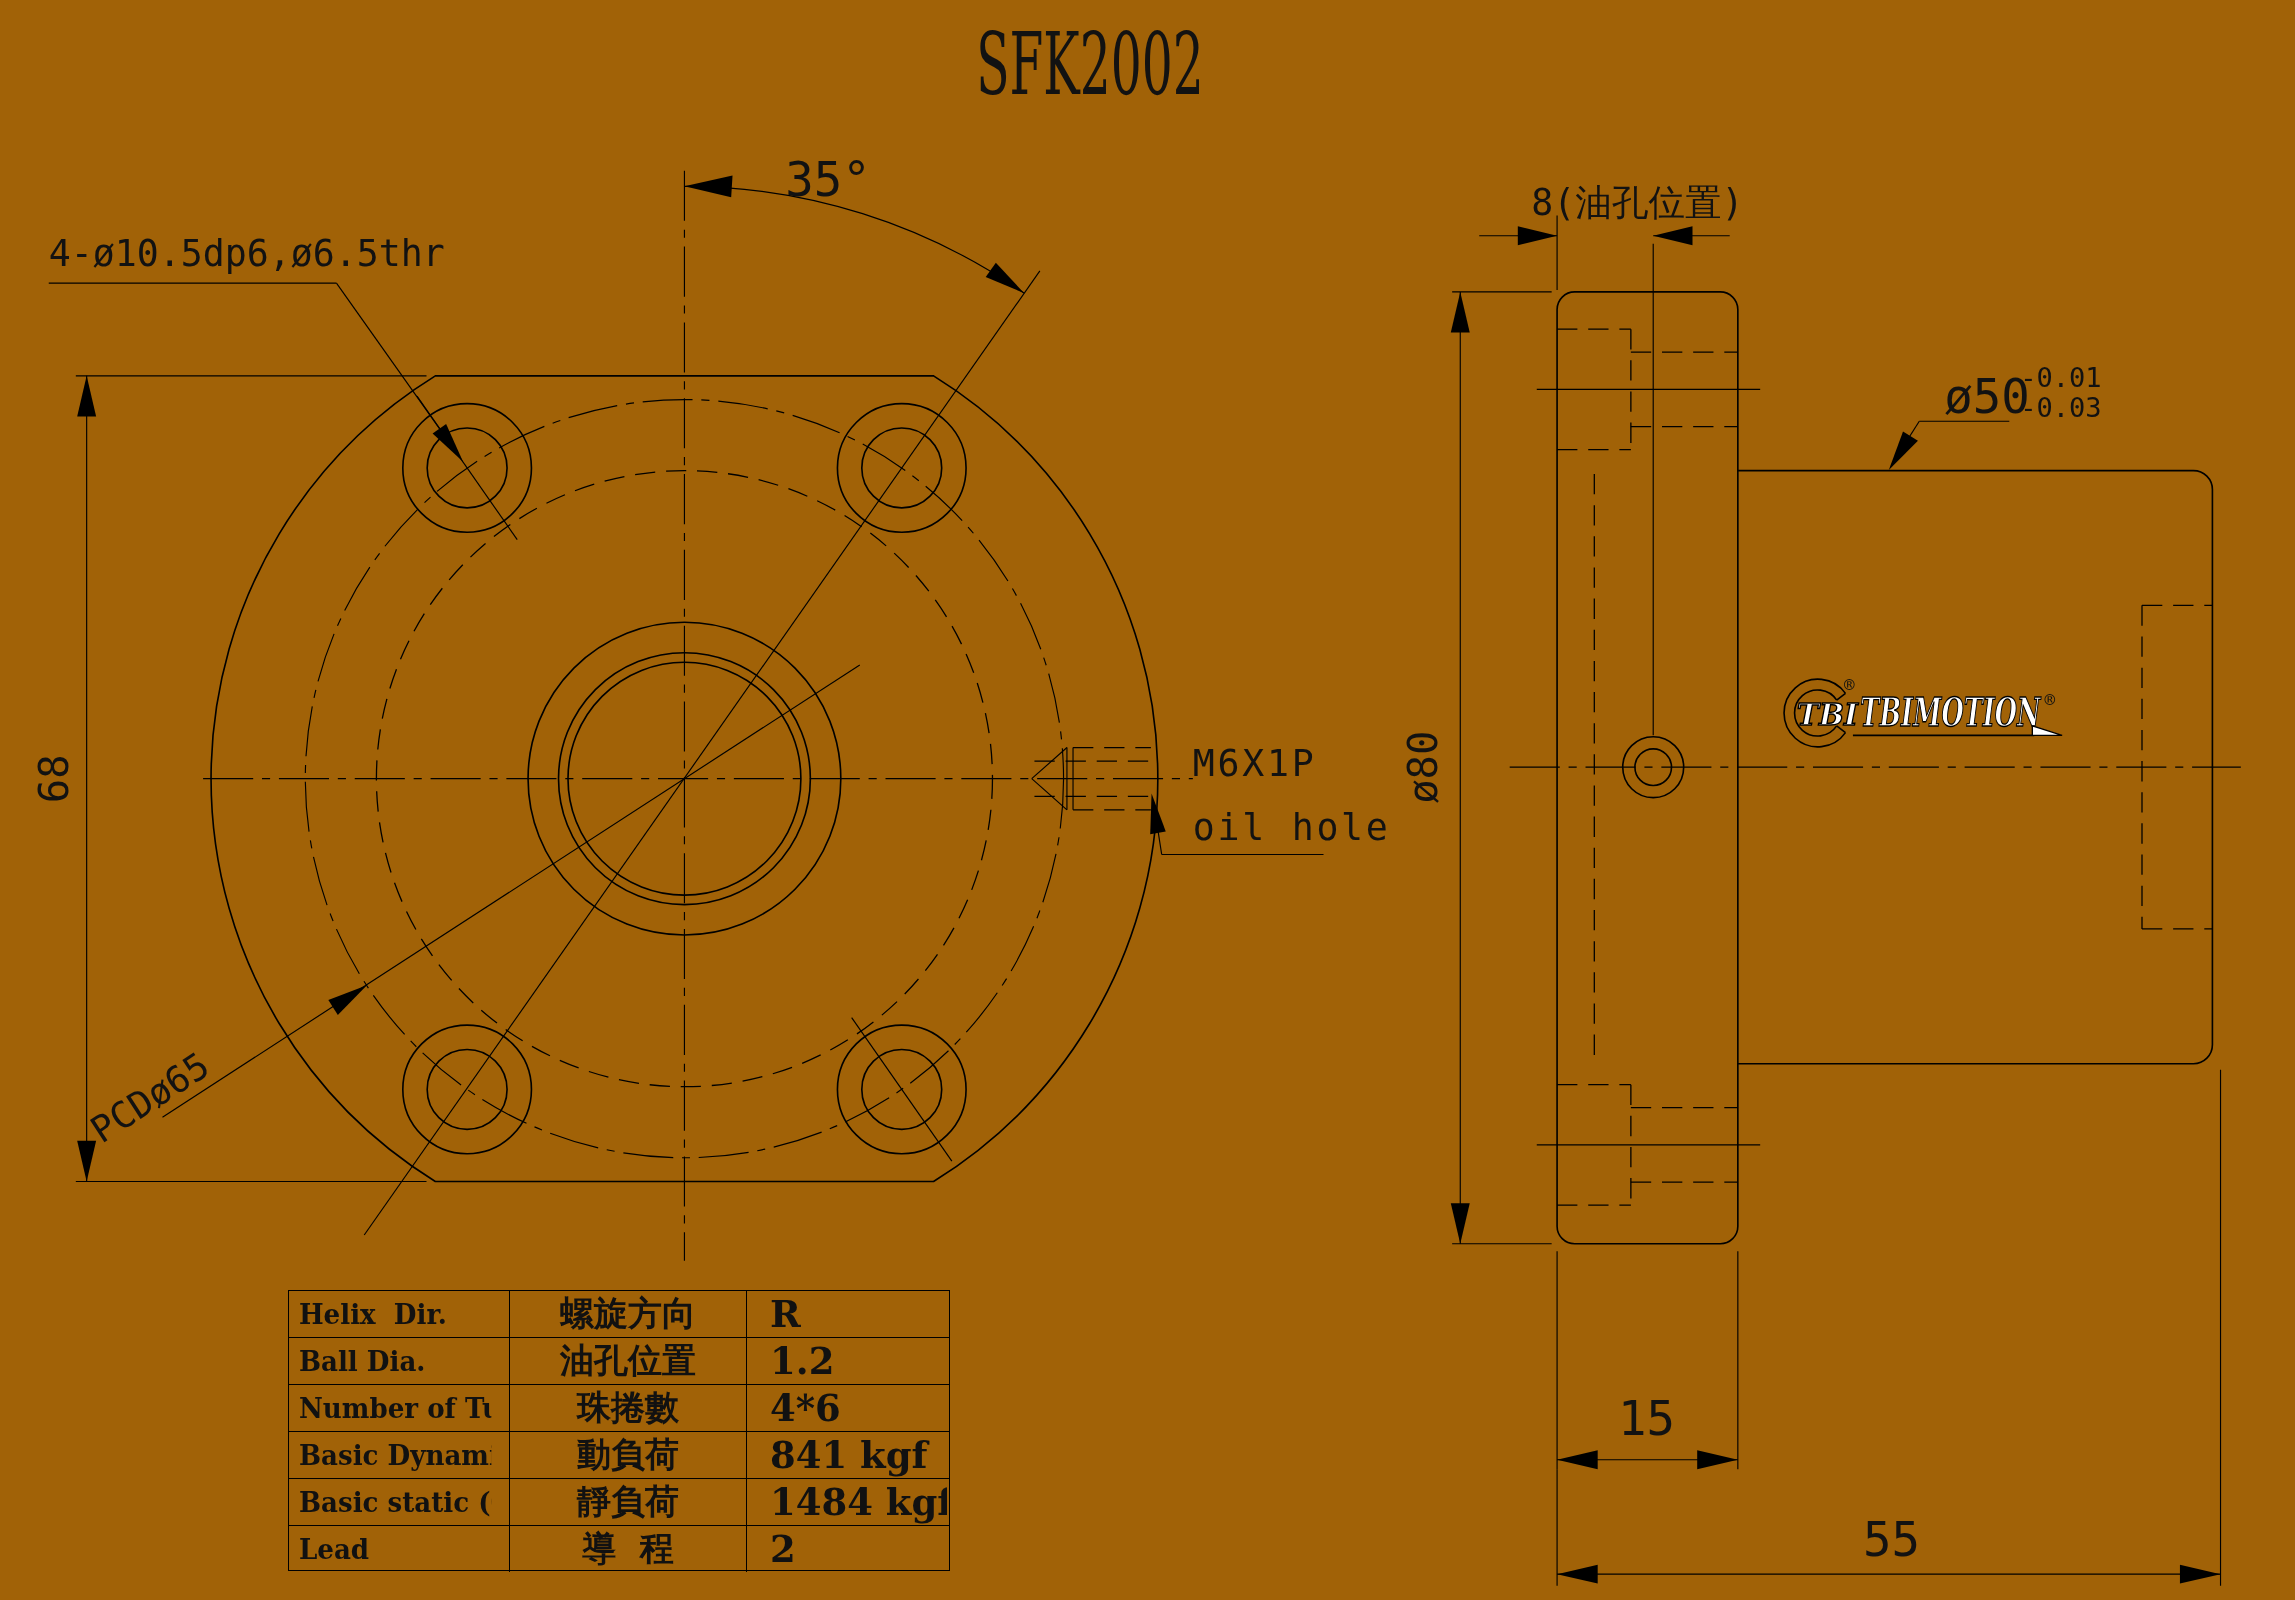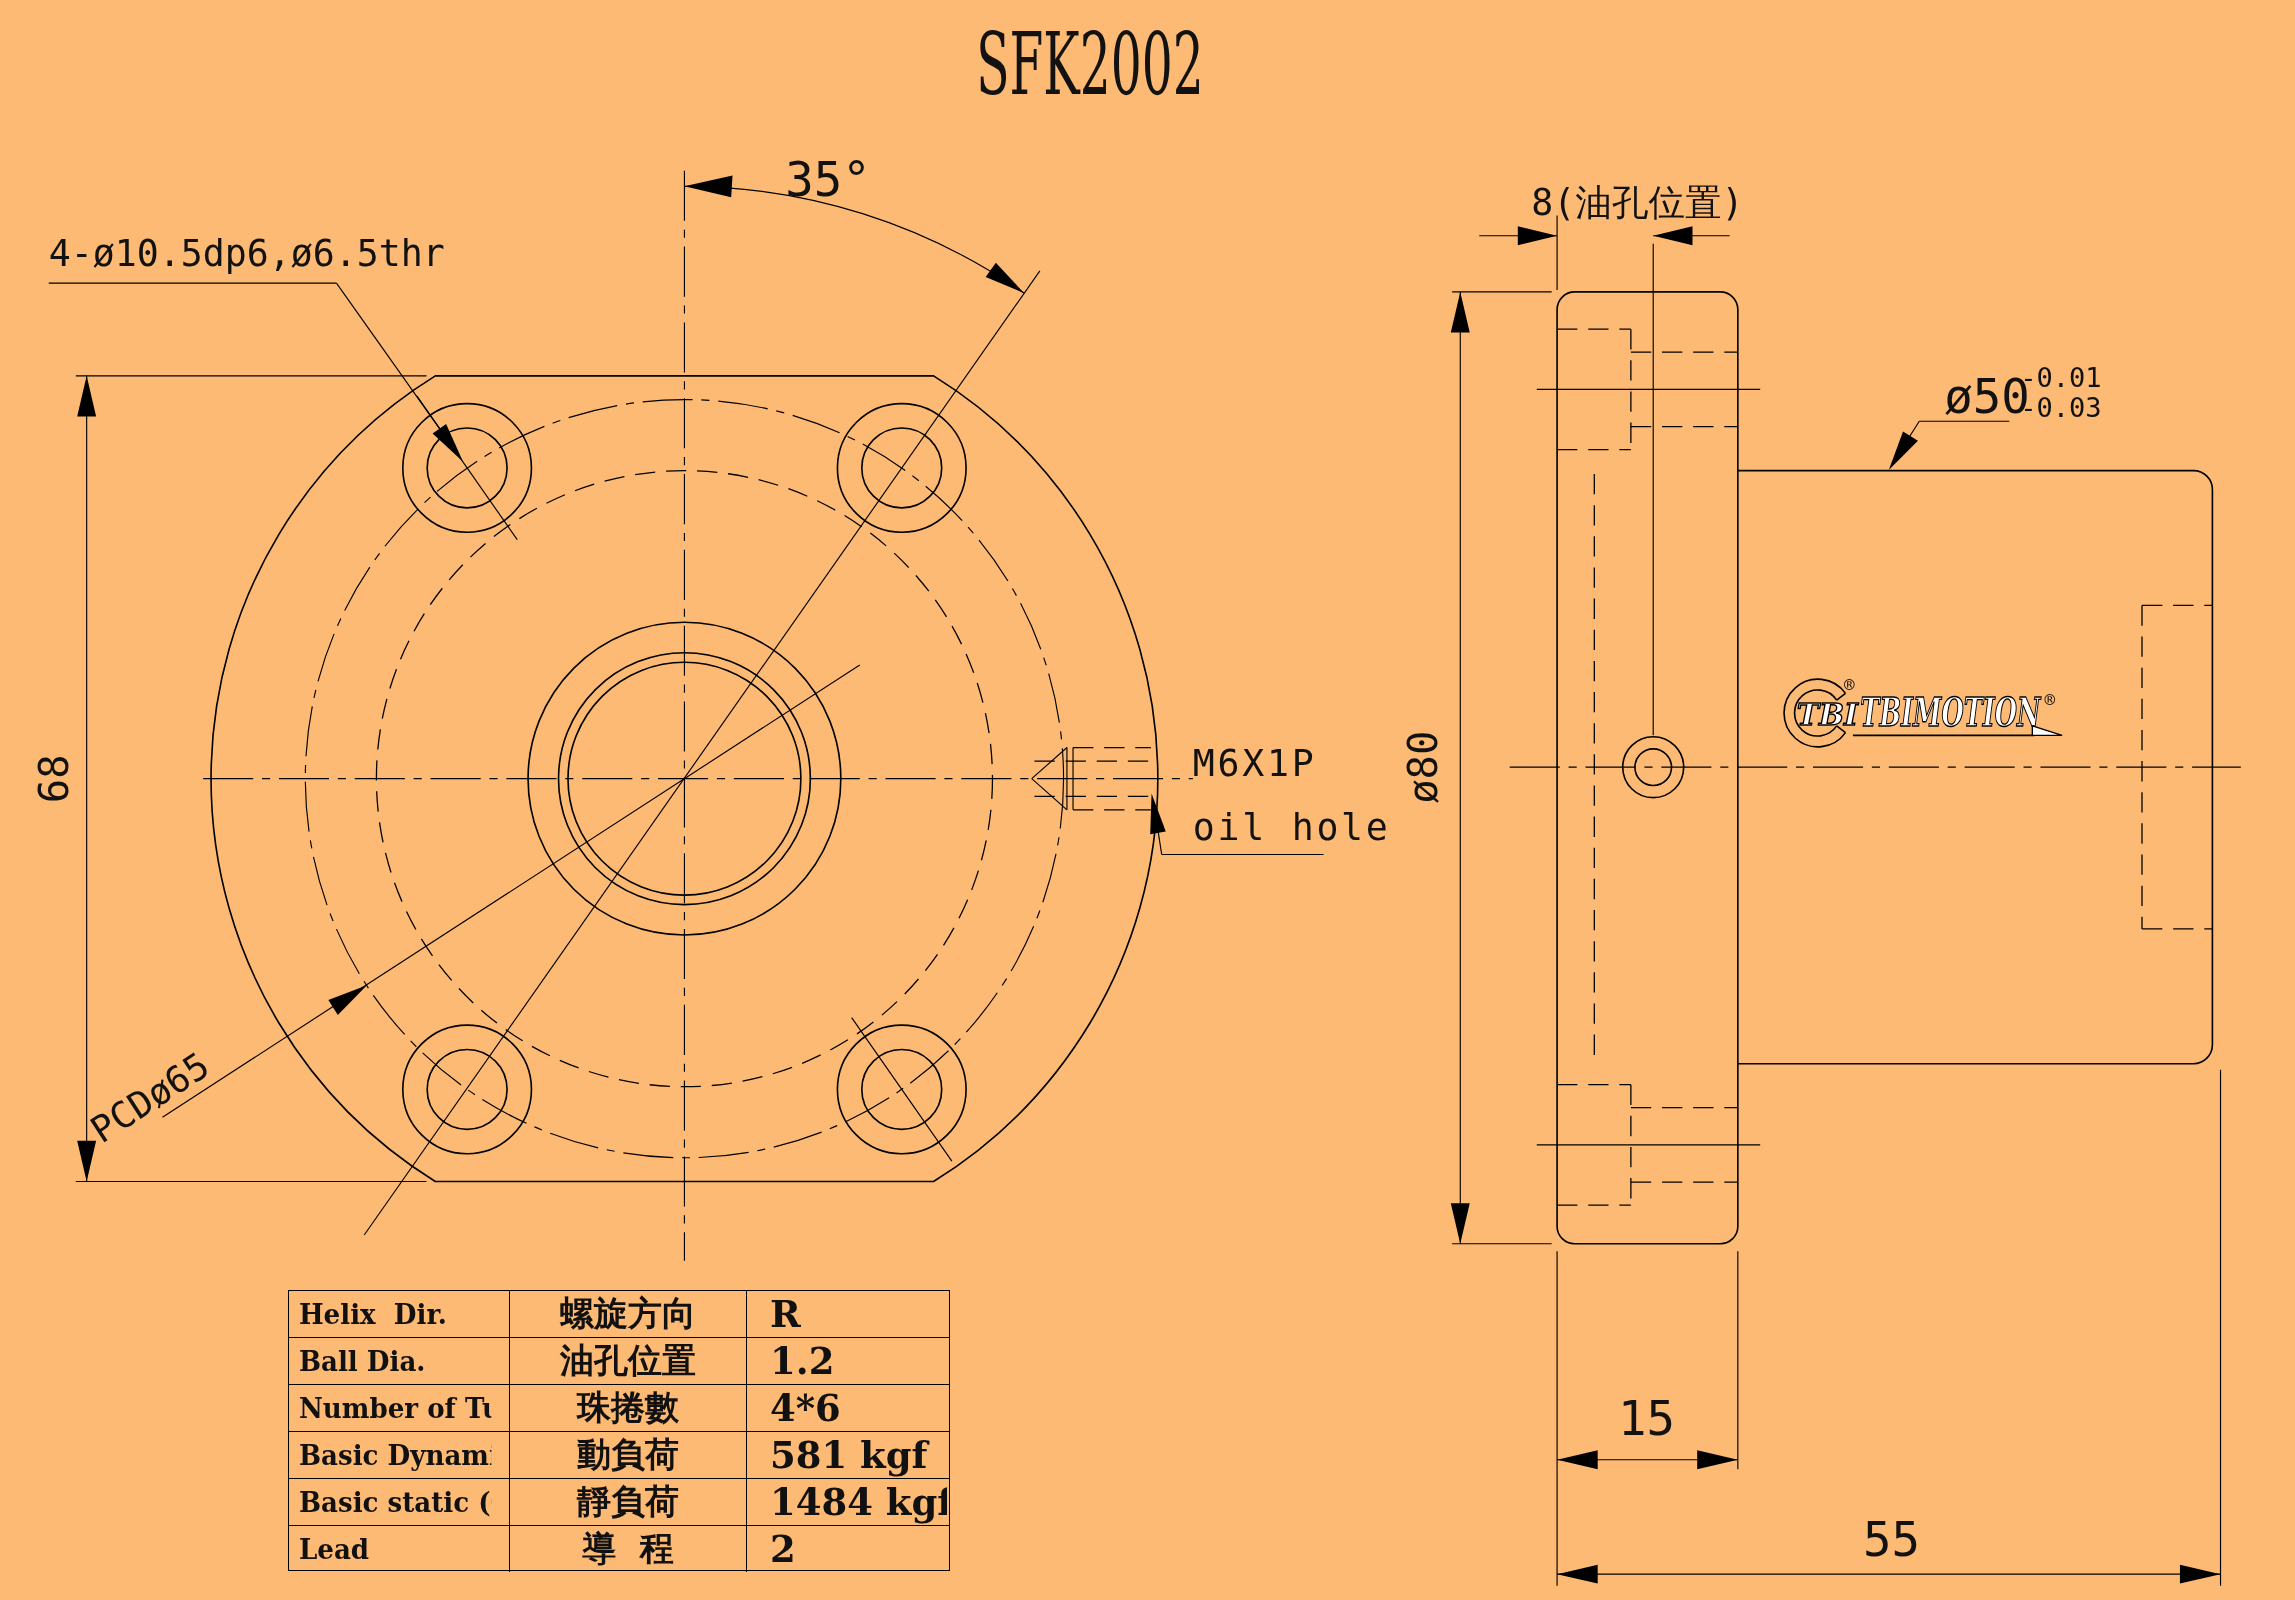--- a/index.html
+++ b/index.html
@@ -1,16 +1,16 @@
 <!DOCTYPE html>
 <html style="font-size:10.8px"><head>
 <meta charset="utf-8">
 <style>
   html,body{margin:0;padding:0;background:#ffffff;}
-  .canvas{position:relative;width:2295px;height:1600px;background:#fdba74;overflow:hidden;
+  .canvas{position:relative;width:2295px;height:1600px;background:#a16207;overflow:hidden;
           font-family:"DejaVu Sans Mono","Liberation Mono",monospace;color:#111;}
   svg{position:absolute;left:0;top:0;}
   .ln{stroke:#000;stroke-width:2.4;fill:none;}
   .thin{stroke:#000;stroke-width:1.7;fill:none;}
   .dash{stroke:#000;stroke-width:1.9;fill:none;stroke-dasharray:30 16;}
   .cdash{stroke:#000;stroke-width:1.7;fill:none;stroke-dasharray:74 13 12 13;}
   .arrow{fill:#000;stroke:none;}
   text{fill:#121212;font-family:"DejaVu Sans Mono","Liberation Mono",monospace;}
   .dim{font-size:60px;}
   .dim-big{font-size:70px;}
@@ -221,21 +221,21 @@
     <div class="cell c-val">1.2</div>
   </div>
   <div class="row">
     <div class="cell c-en">Number of Turns</div>
     <div class="cell c-zh">珠捲數</div>
     <div class="cell c-val">4*6</div>
   </div>
   <div class="row">
     <div class="cell c-en">Basic Dynamic (Ca)</div>
     <div class="cell c-zh">動負荷</div>
-    <div class="cell c-val">581 kgf</div>
+    <div class="cell c-val">841 kgf</div>
   </div>
   <div class="row">
     <div class="cell c-en">Basic static (C0a)</div>
     <div class="cell c-zh">靜負荷</div>
     <div class="cell c-val">1484 kgf</div>
   </div>
   <div class="row">
     <div class="cell c-en">Lead</div>
     <div class="cell c-zh">導  程</div>
     <div class="cell c-val">2</div>

